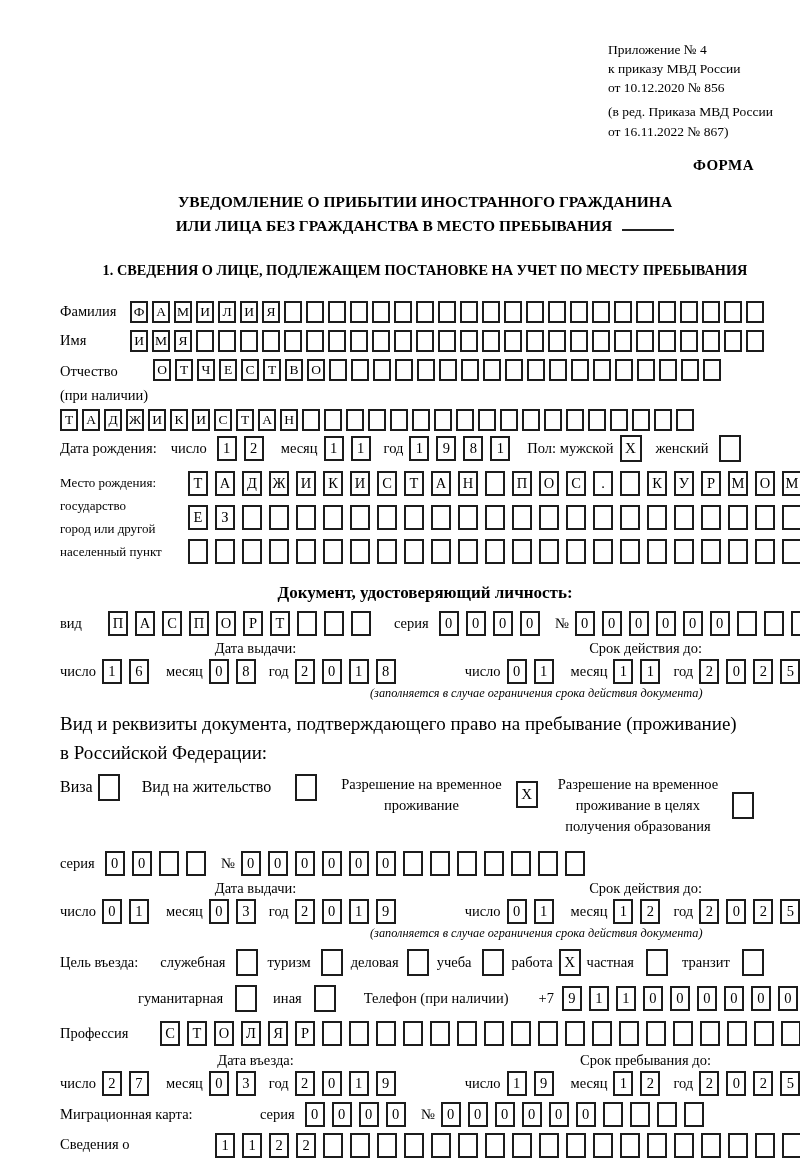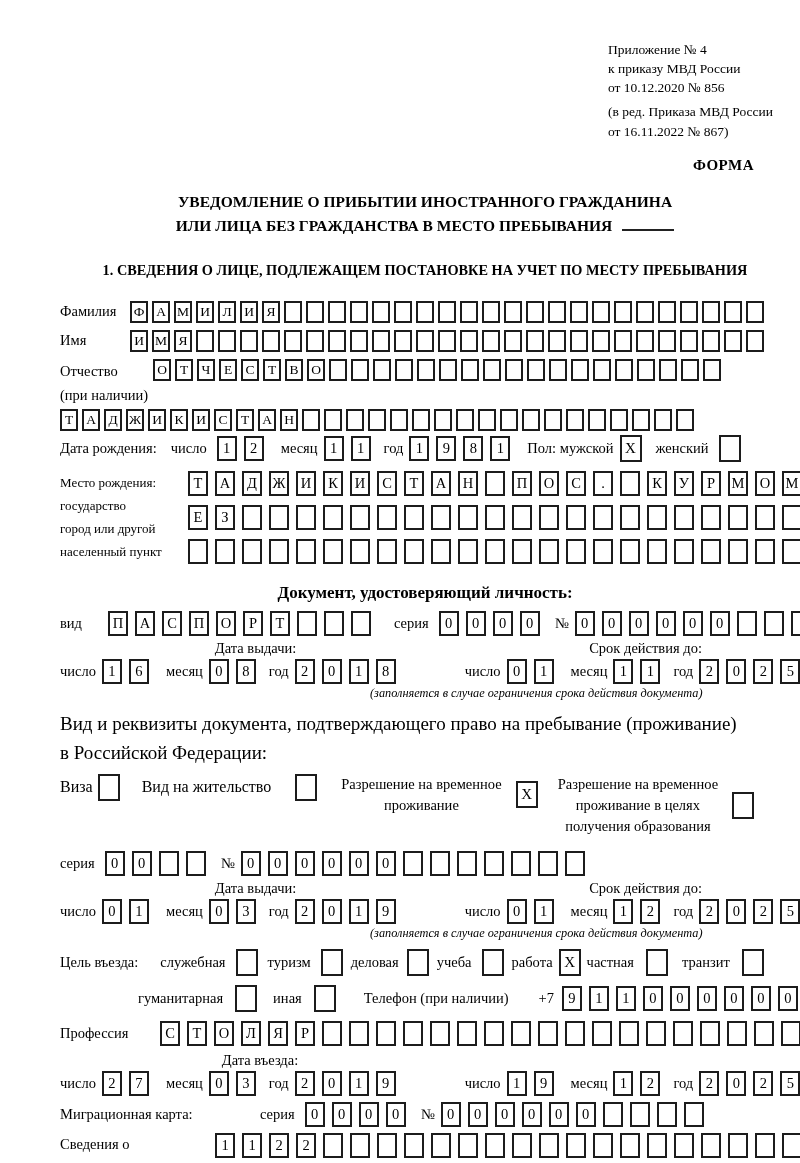--- a/index.html
+++ b/index.html
@@ -600,20 +600,21 @@
         <span class="cell"></span>
         <span class="cell"></span>
         <span class="cell"></span>
         <span class="cell"></span>
         <span class="cell"></span>
       </span>
   </div>
 
   <div class="datelbl-row">
     <span class="datelbl-left">Дата въезда:</span>
+    <span class="datelbl-right">Срок пребывания до:</span>
   </div>
   <div class="row" style="margin-bottom:6px;">
     <span class="m6">число</span>
     <span class="cells lg m10">
         <span class="cell">2</span>
         <span class="cell">7</span>
       </span>
     <span class="m6">месяц</span>
     <span class="cells lg m6">
         <span class="cell">0</span>

